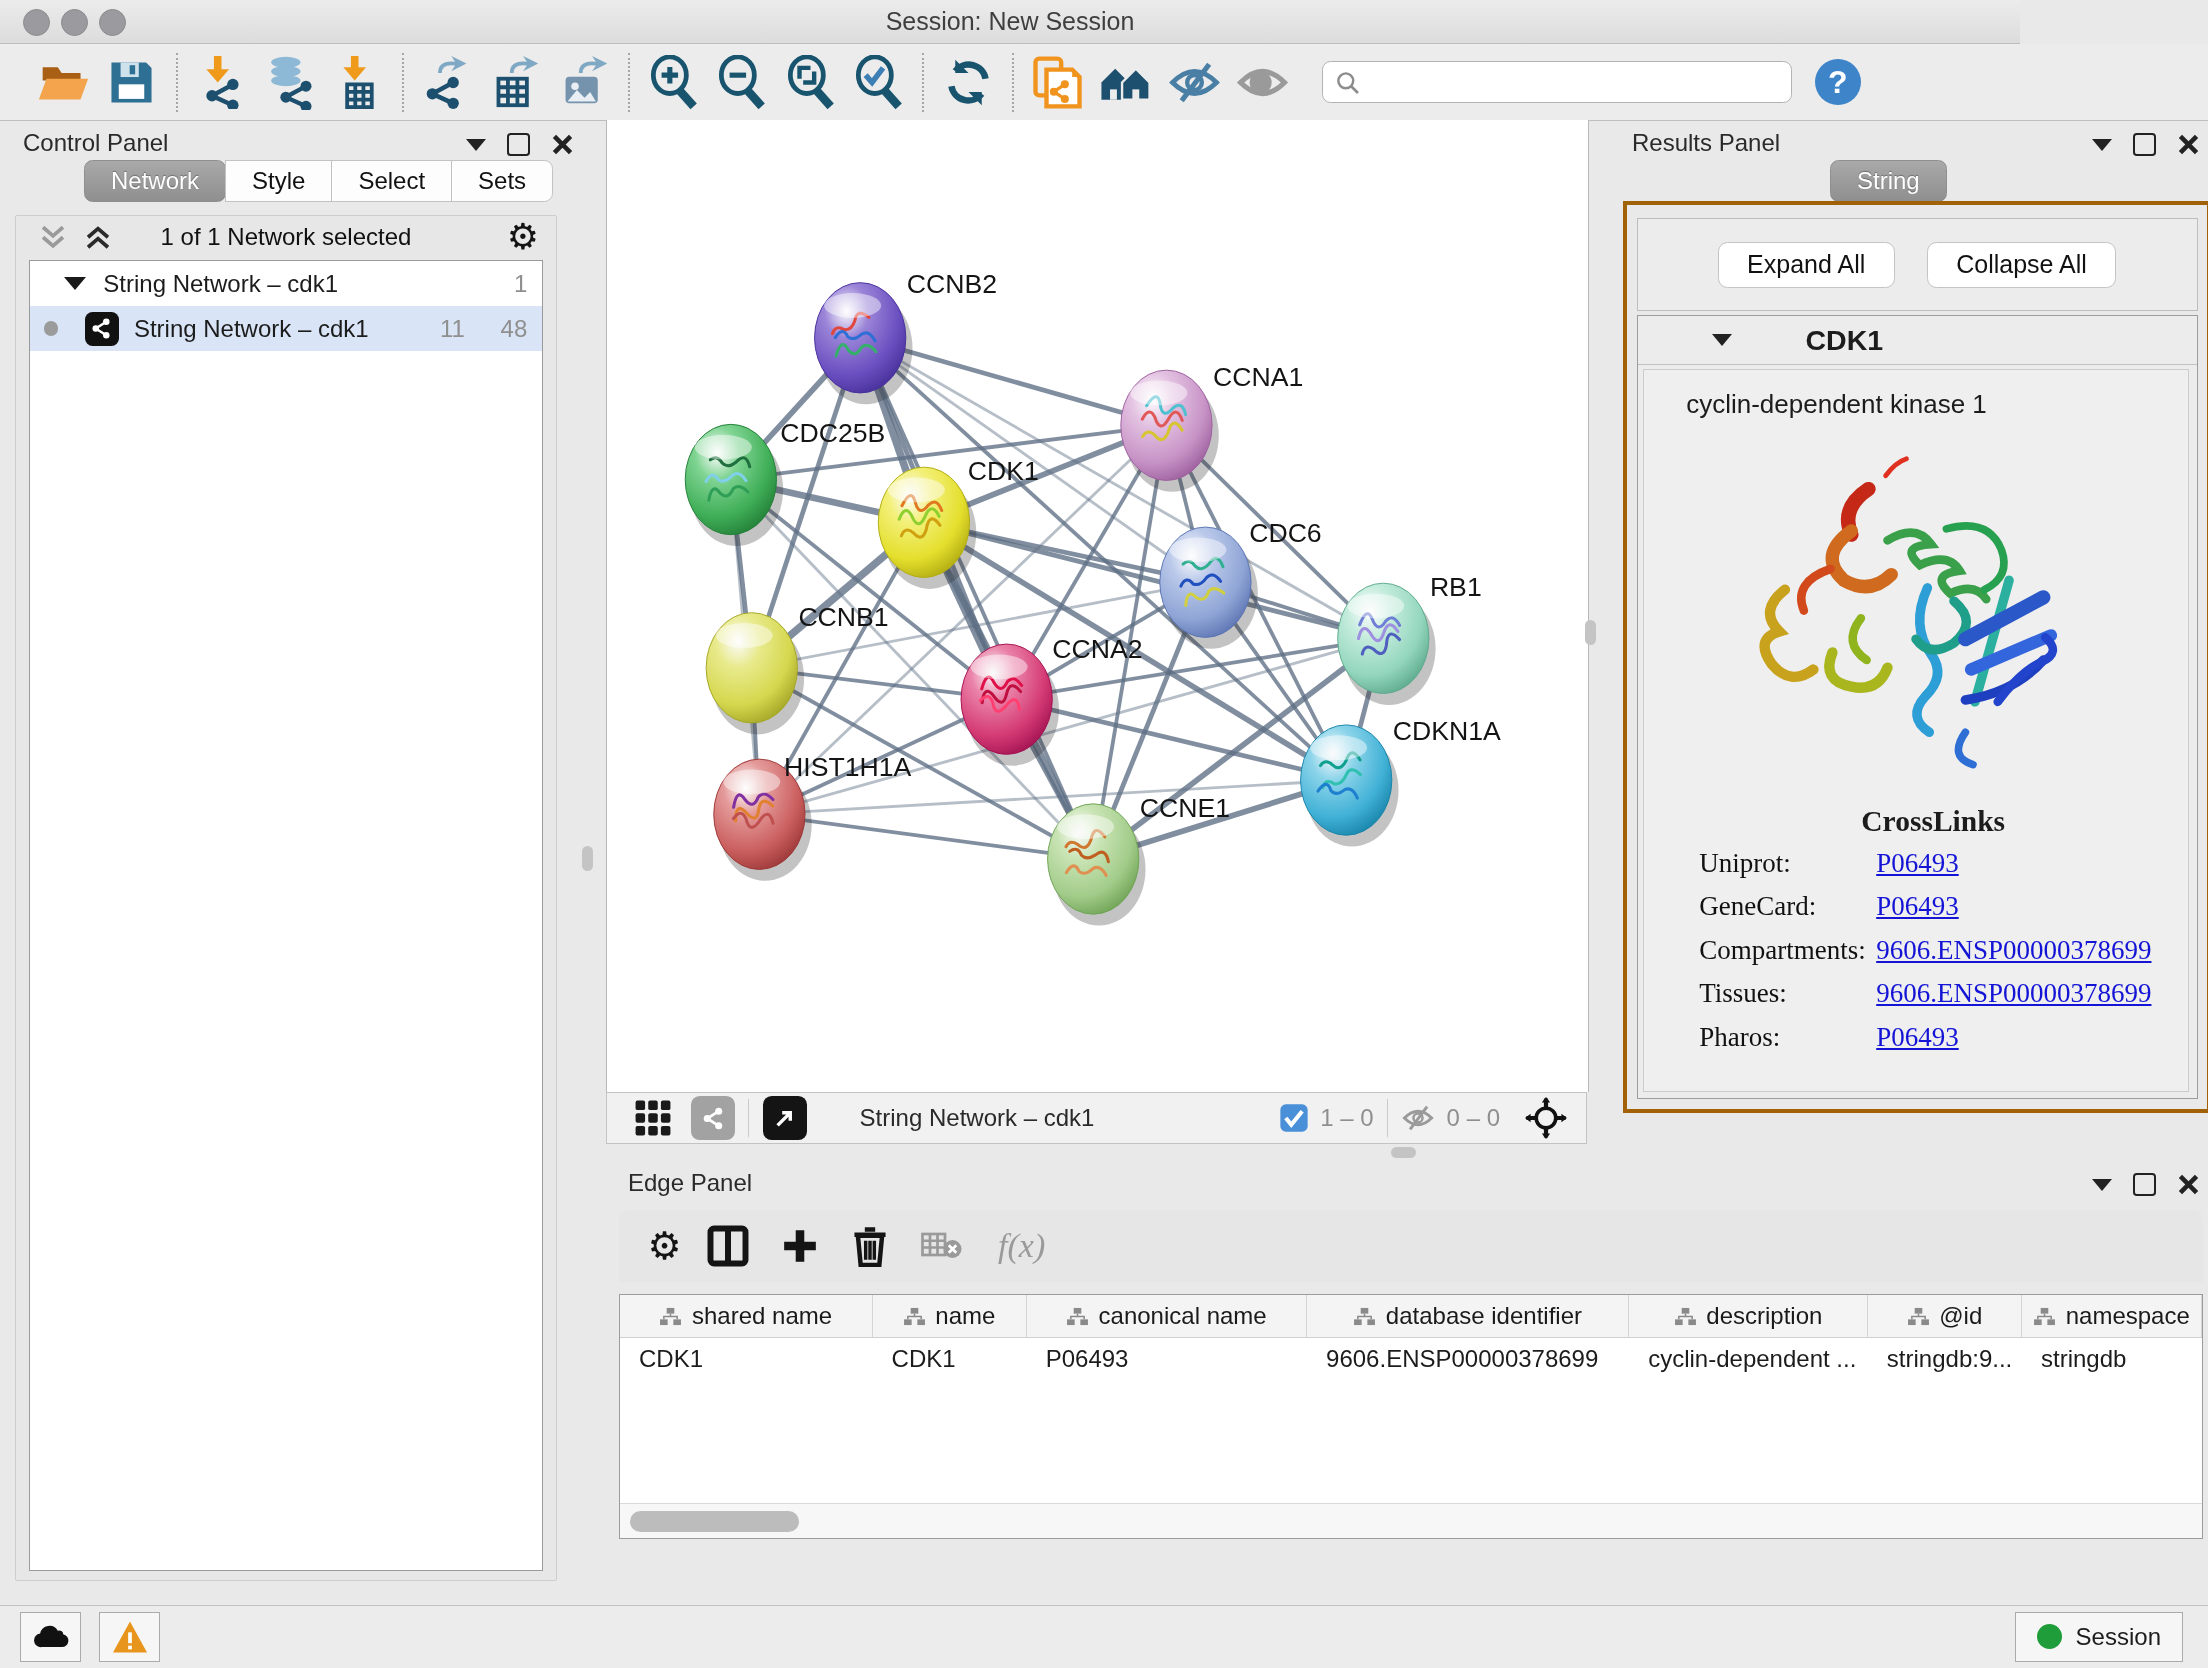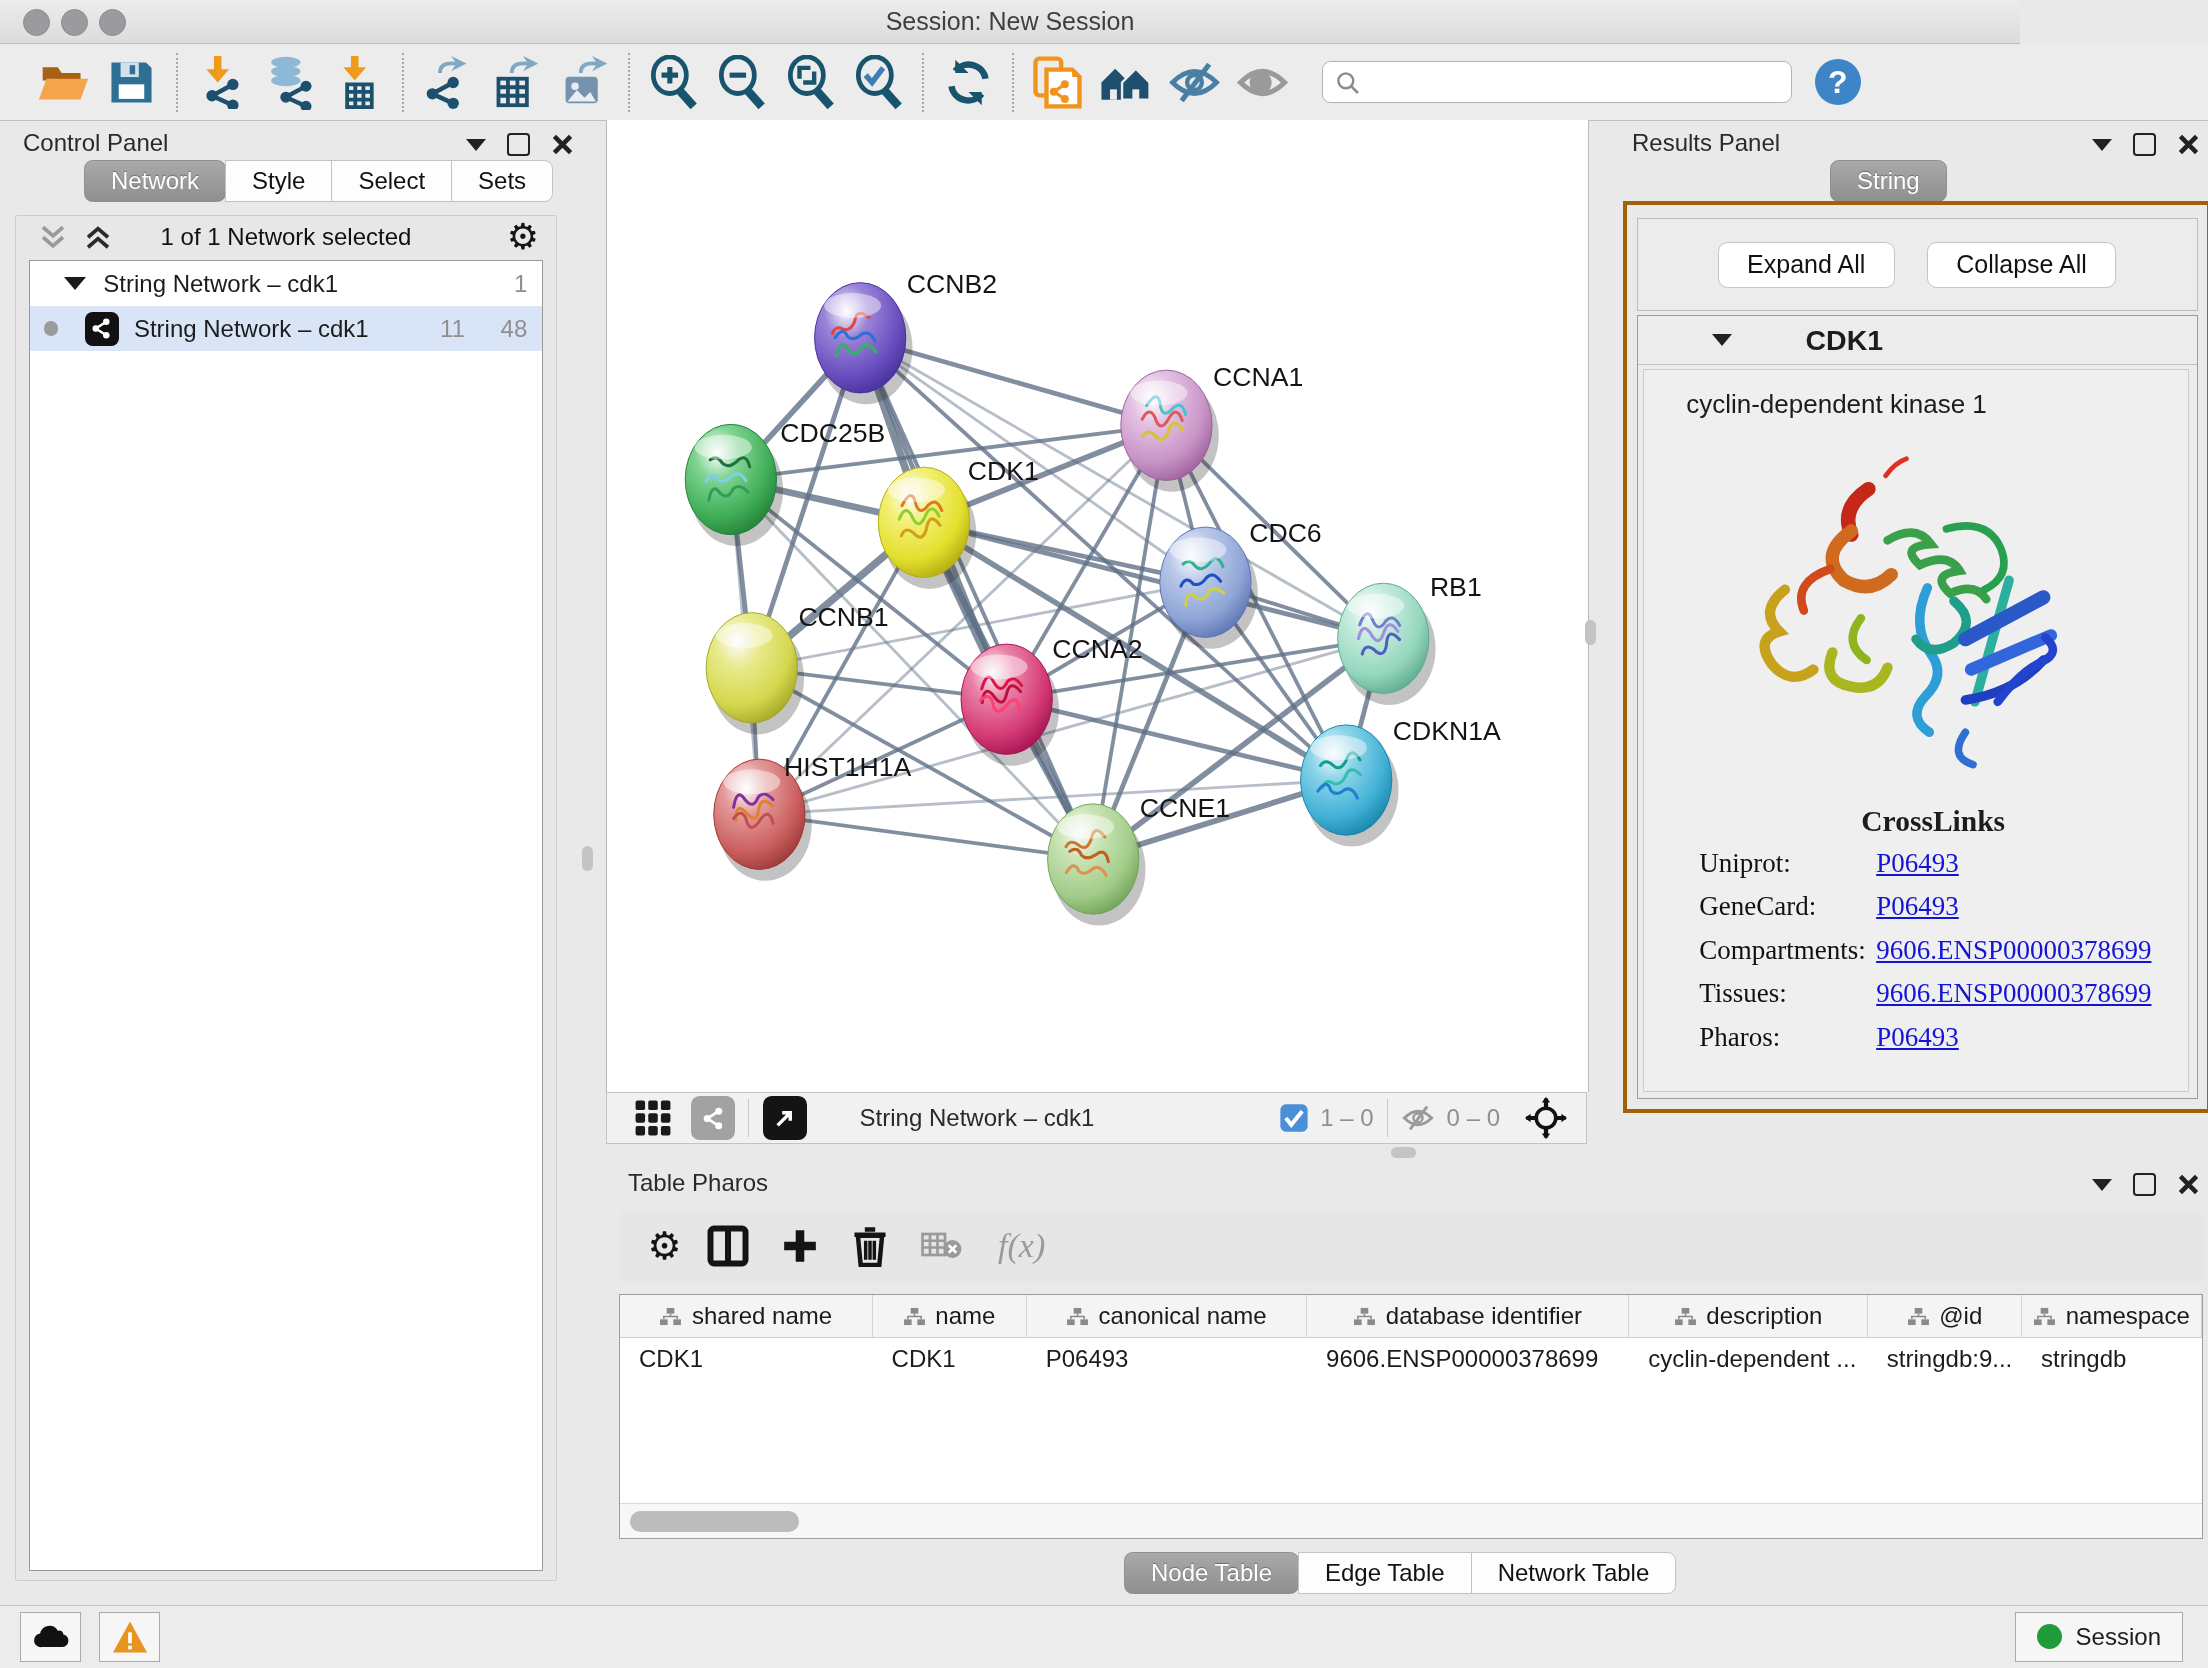--- a/index.html
+++ b/index.html
@@ -670,21 +670,21 @@
             </div>
             <div class="xl-row serif">
               <span class="xl-label">Pharos:</span>
               <span class="xl-link">P06493</span>
             </div>
           </div>
       </div>
     </div>
   </div>
 
-  <div id="tbl-head" class="ptitle">Table Pharos</div>
+  <div id="tbl-head" class="ptitle">Edge Panel</div>
   <div class="pctrls" style="left:2092px;top:1173px">
     <div class="tri-down"></div>
     <div class="sq"></div>
     <svg width="23" height="23" viewBox="0 0 20 20">
       <path d="M3 3l14 14M17 3L3 17" stroke="#222" stroke-width="4"></path>
       </svg>
   </div>
   <div id="tbl-toolbar">
     <span style="font-size:38px;color:#141414;margin:0 9.5px 0 28.5px;line-height:38px">⚙</span>
     <div class="tbl-ti">
@@ -789,25 +789,20 @@
         <div class="td" style="width: 282px;">P06493</div>
         <div class="td" style="width: 324px;">9606.ENSP00000378699</div>
         <div class="td" style="width: 240px;">cyclin-dependent ...</div>
         <div class="td" style="width: 155px;">stringdb:9...</div>
         <div class="td" style="width: 181px;">stringdb</div>
       </div>
     <div id="hscroll">
       <div id="hthumb"></div>
     </div>
   </div>
-  <div id="tbl-tabs">
-      <div class="tab sel first">Node Table</div>
-      <div class="tab">Edge Table</div>
-      <div class="tab last">Network Table</div>
-    </div>
 
   <div id="statusbar">
     <div class="stbtn" style="left:20px">
       <svg width="38" height="28.5" viewBox="0 0 28 20">
         <path d="M7 18a5 5 0 0 1-1-10 7 7 0 0 1 13-2 2.8 2.8 0 0 1 4 2.5A4.8 4.8 0 0 1 22 18z" fill="#111"></path>
         </svg>
     </div>
     <div class="stbtn" style="left:99px">
       <svg width="38" height="34" viewBox="0 0 24 22">
         <path d="M12 1L23 21H1z" fill="#e8951d"></path>

